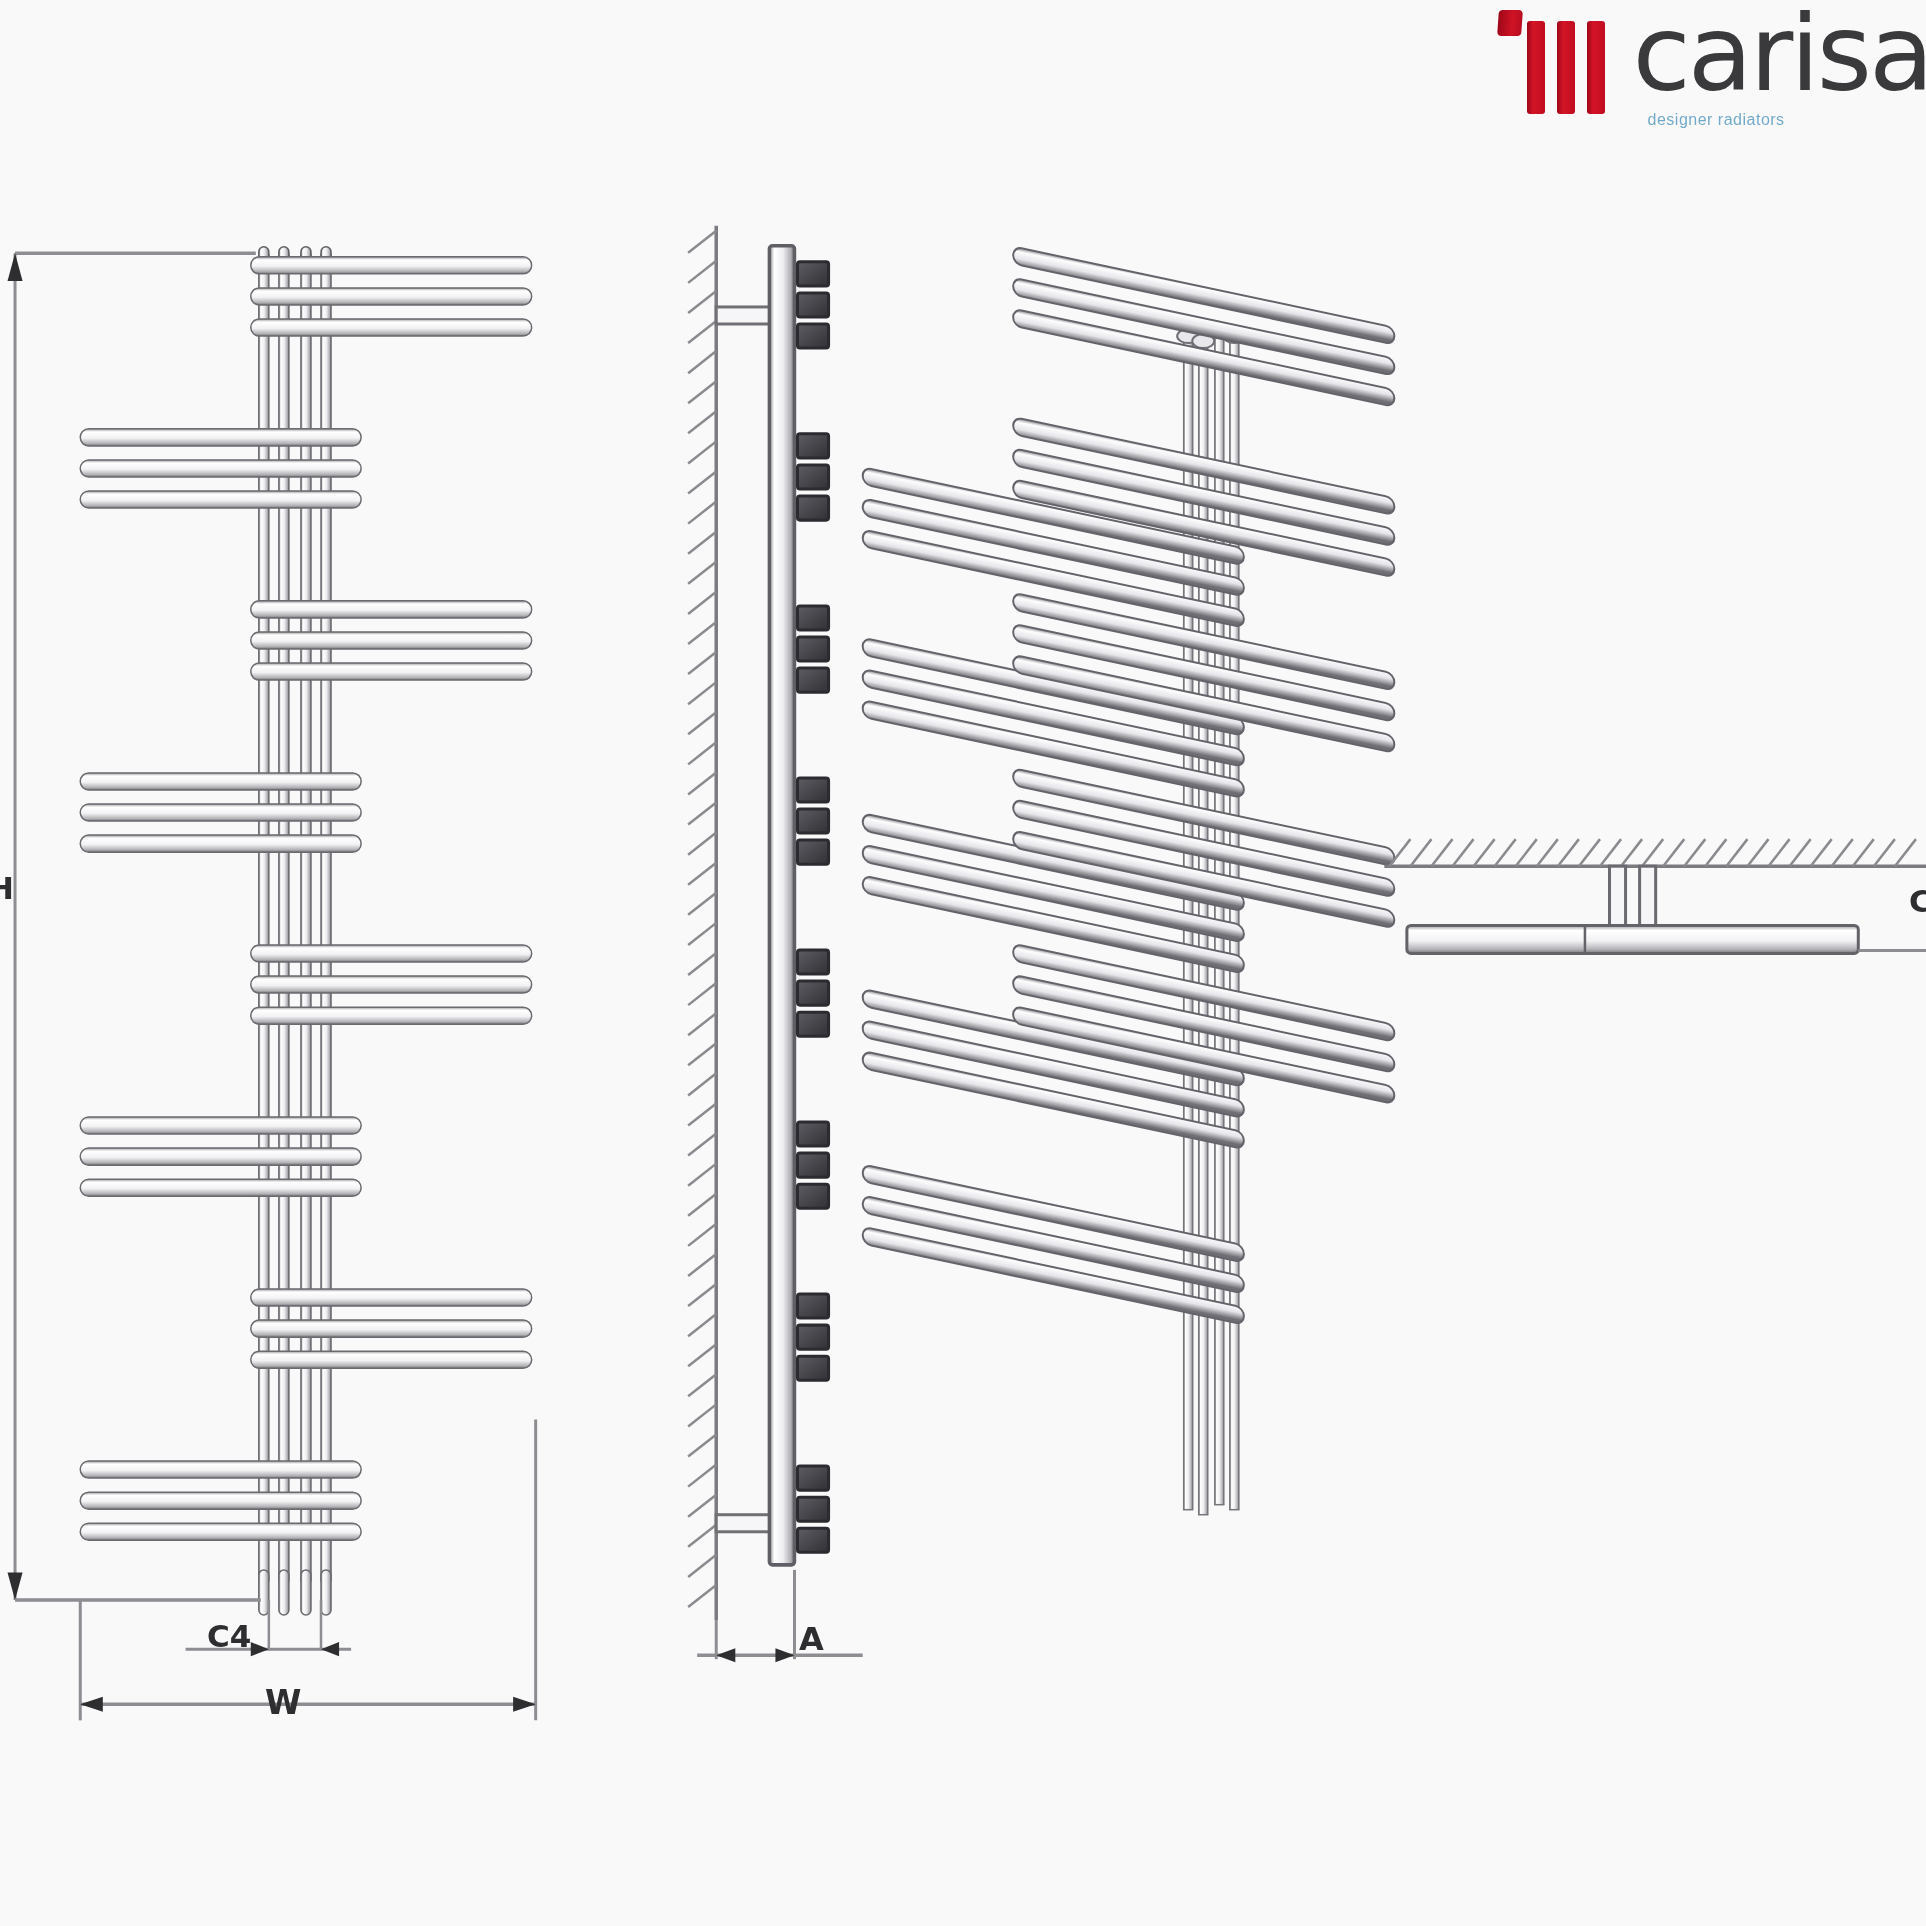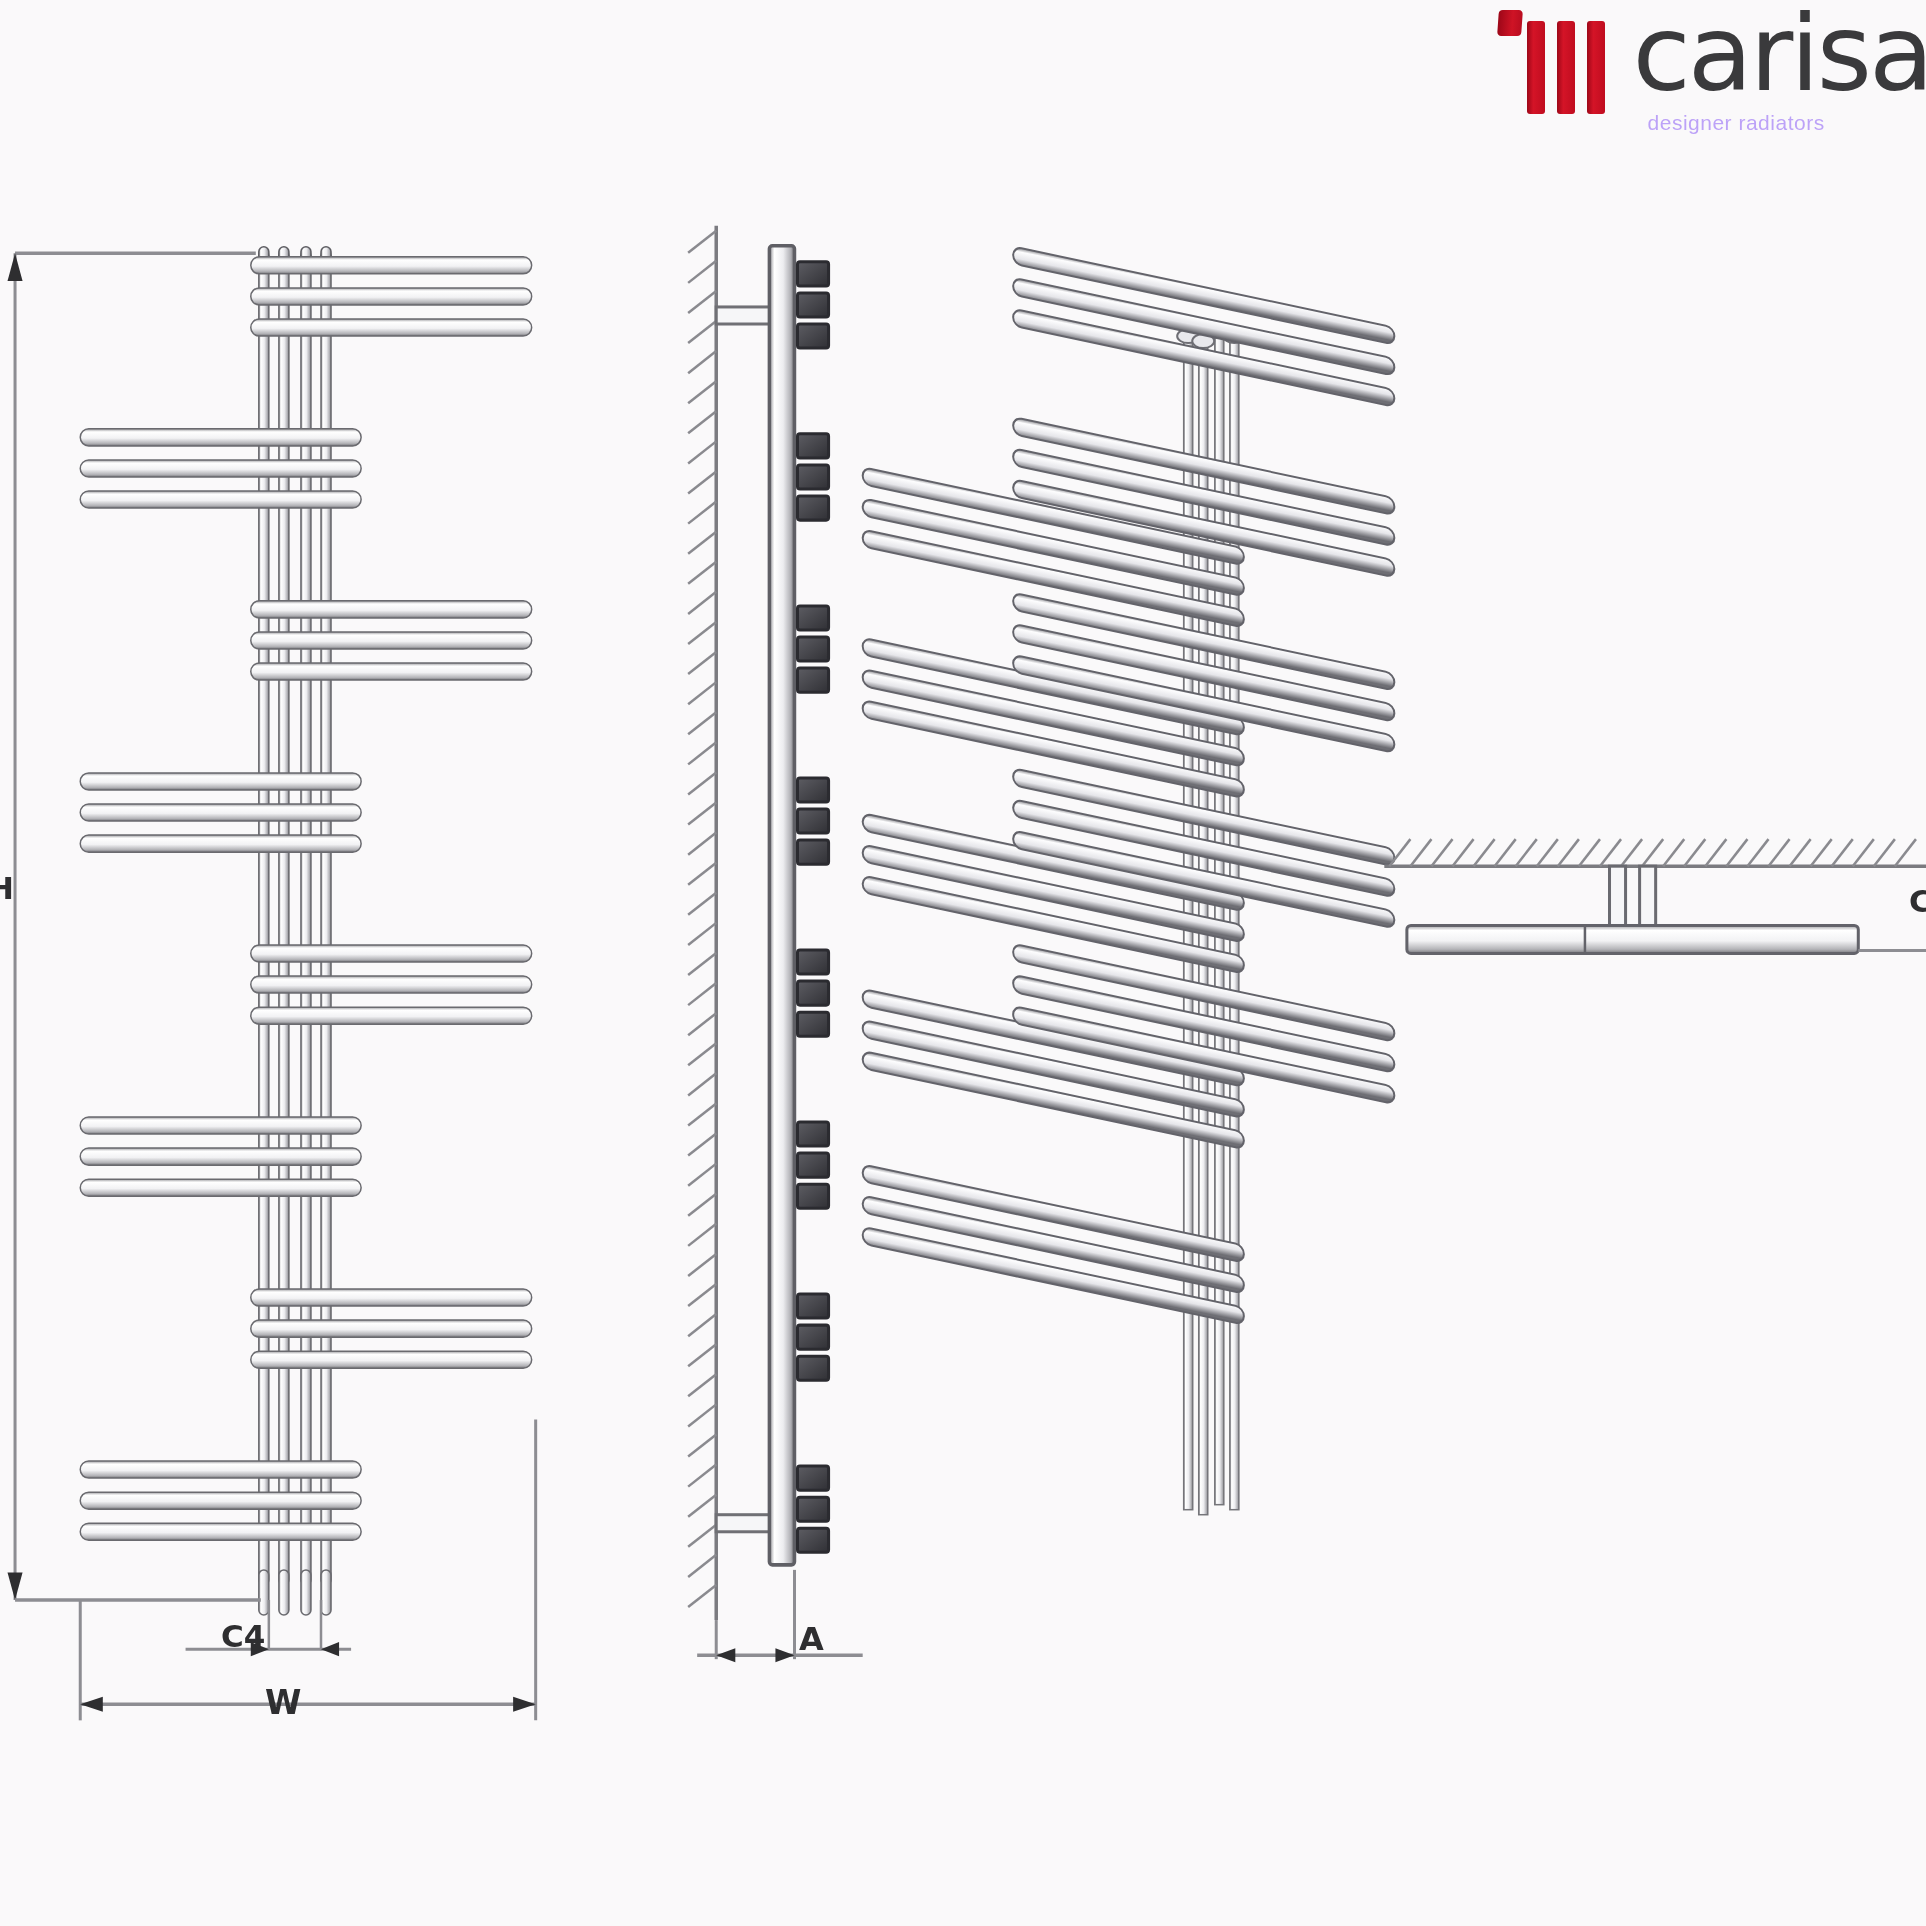--- a/index.html
+++ b/index.html
@@ -33,34 +33,34 @@
     transform:skewX(-4deg);
   }
   #wordmark{position:relative;}
   #wordmark .word{
     font-size:106px;line-height:0.92;color:#3a3a3c;
     letter-spacing:-3px;font-weight:400;
     font-family:"DejaVu Sans", sans-serif;
   }
   #wordmark .tag{
     position:absolute;left:15px;top:106px;
-    font-size:21px;color:#8b5cf6;letter-spacing:0.5px;
+    font-size:16px;color:#0369a1;letter-spacing:0.5px;
     white-space:nowrap;opacity:.55;filter:blur(0.6px);
   }
 
   
   .dimlabel{
     position:absolute;
     color:#2e2e30;
     font-weight:700;
     font-family:"DejaVu Sans", sans-serif;
     white-space:nowrap;
   }
   #lbl-H{left:-12px;top:870px;font-size:31px;}
-  #lbl-C4{left:221px;top:1618px;font-size:31px;}
+  #lbl-C4{left:207px;top:1618px;font-size:31px;}
   #lbl-W{left:265px;top:1683px;font-size:33px;}
   #lbl-A{left:799px;top:1620px;font-size:32px;}
   #lbl-C{left:1909px;top:883px;font-size:31px;}
 </style>
 </head>
 <body>
 
 <div id="sheet">
 
   <svg class="layer" viewBox="0 0 3840 3840" preserveAspectRatio="none">

